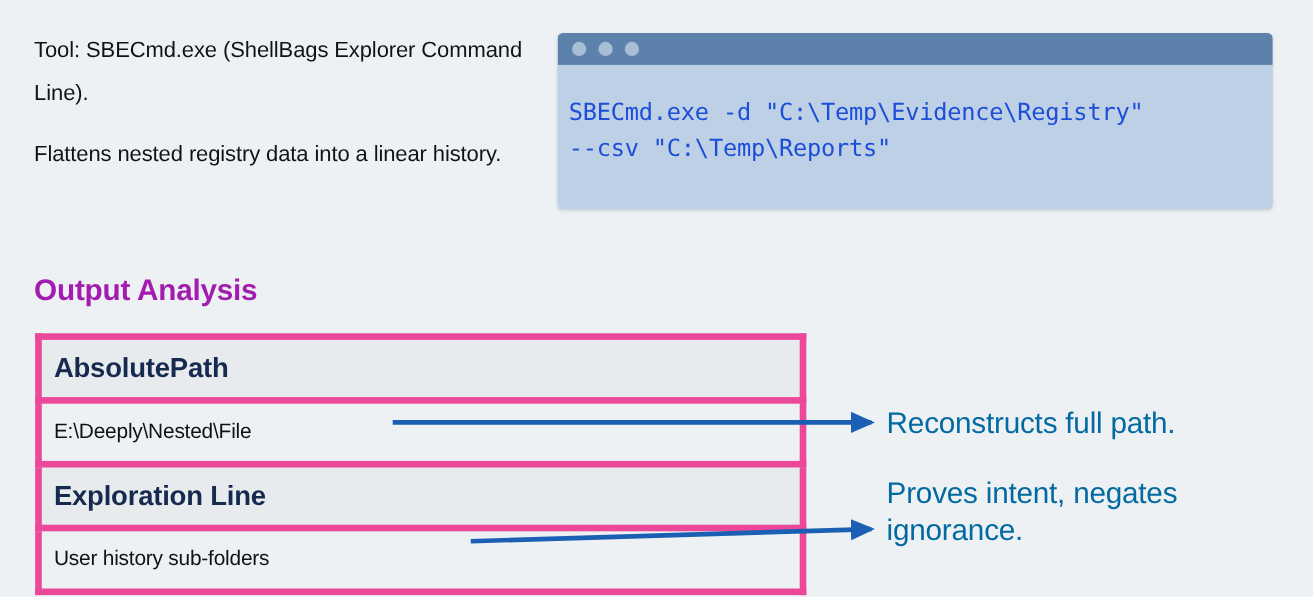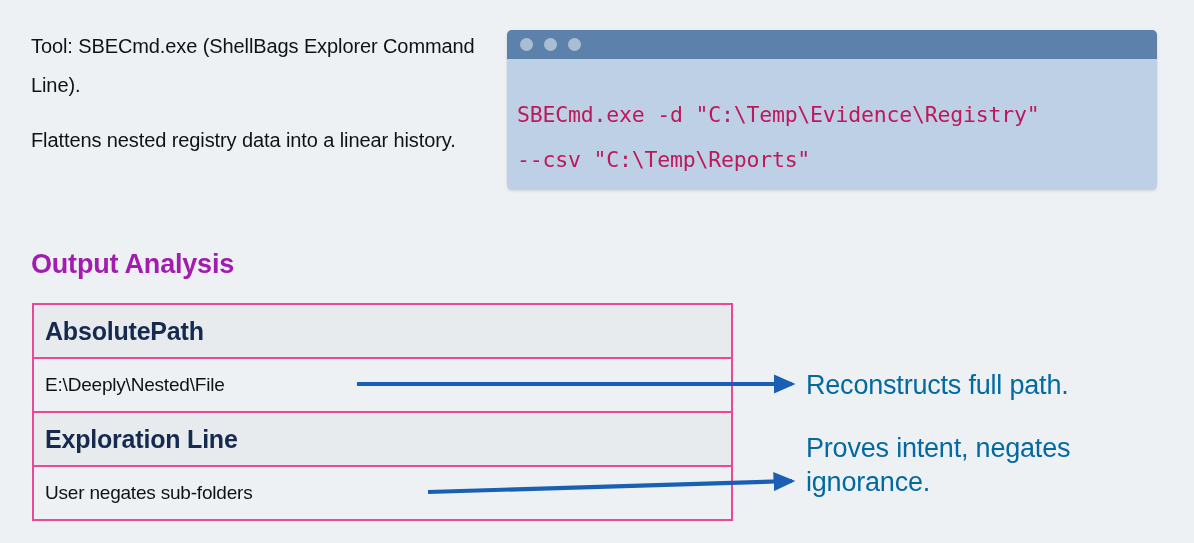--- a/index.html
+++ b/index.html
@@ -64,24 +64,23 @@
     border-radius: 50%;
     background: #a8bed4;
   }
   .code-body {
     padding: 27px 0 0 10px;
   }
   .code-line {
     font-family: "DejaVu Sans Mono", "Liberation Mono", monospace;
     font-size: 21.5px;
     line-height: 33px;
-    color: #be185d;
+    color: #1d4ed8;
     white-space: pre;
     letter-spacing: -0.2px;
-    margin-top: 12px;
   }
 
   
   .section-heading {
     position: absolute;
     left: 31px;
     top: 249px;
     font-size: 27px;
     font-weight: bold;
     color: #a21caf;
@@ -91,21 +90,21 @@
   
   .output-table {
     position: absolute;
     left: 32px;
     top: 303px;
     width: 701px;
     border-collapse: collapse;
     table-layout: fixed;
   }
   .output-table td {
-    border: 2px solid #ec4899;
+    border: 6px solid #ec4899;
     padding: 0 0 0 11px;
     height: 52px;
     vertical-align: middle;
     margin-left: 40px;
   }
   .row-header td {
     background: #e8ebee;
     color: #152a4e;
     font-weight: bold;
     font-size: 25px;
@@ -168,21 +167,21 @@
       <tr class="row-header">
         <td>AbsolutePath</td>
       </tr>
       <tr class="row-value">
         <td>E:\Deeply\Nested\File</td>
       </tr>
       <tr class="row-header">
         <td>Exploration Line</td>
       </tr>
       <tr class="row-value">
-        <td>User negates sub-folders</td>
+        <td>User history sub-folders</td>
       </tr>
     </tbody>
   </table>
 
   <svg class="arrow-layer" viewBox="0 0 1194 543">
     <defs>
       <marker id="arrowhead" markerWidth="5.2" markerHeight="4.6" refX="4.4" refY="2.3" orient="auto" markerUnits="strokeWidth">
         <path d="M0,0 L5.2,2.3 L0,4.6 z" fill="#1a5fb4"></path>
       </marker>
     </defs>

